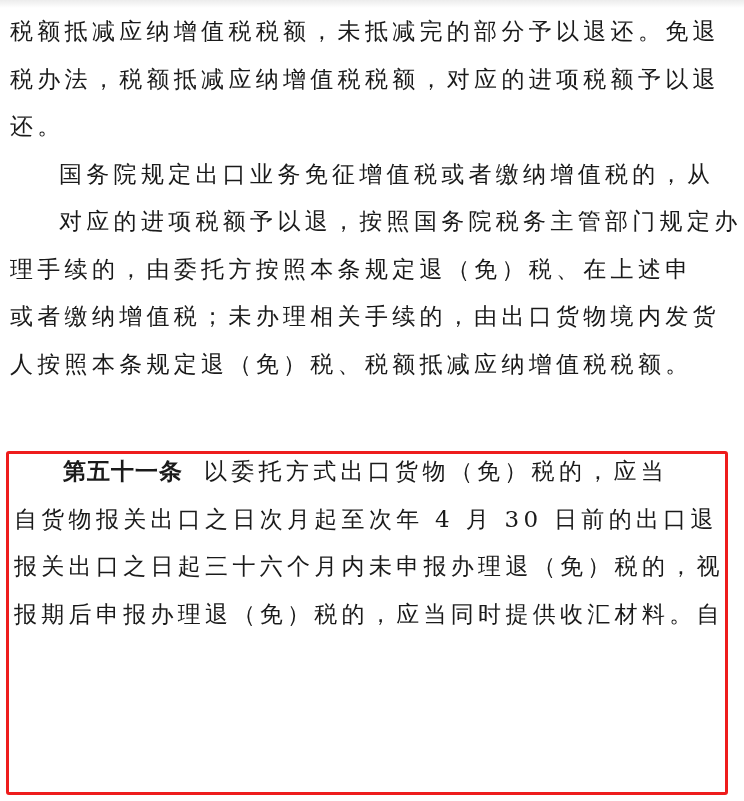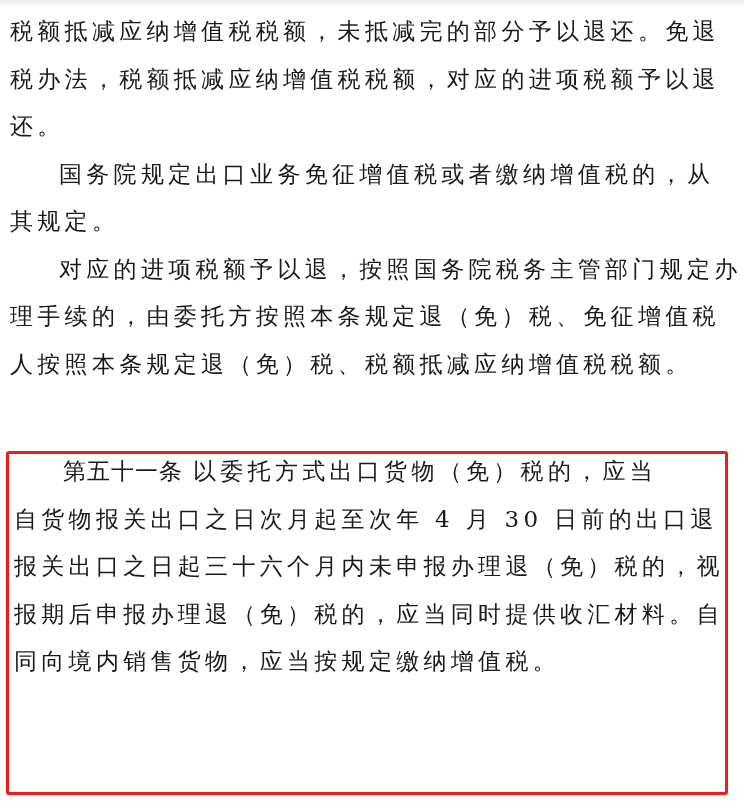--- a/index.html
+++ b/index.html
@@ -44,51 +44,50 @@
     border: 3px solid #ee1c1c;
     border-radius: 3px;
   }
   .article-text {
     position: absolute;
     left: 14px;
     top: 448px;
     width: 700px;
   }
   .article-label {
-    font-weight: normal;
+    font-weight: bold;
     font-family: "DejaVu Sans", "Liberation Sans", sans-serif;
     letter-spacing: 1px;
-    margin-right: 10px;
+    margin-right: 21px;
   }
 </style>
 </head>
 <body>
 
 <div class="top-shade"></div>
 
 <div class="doc">
   <div>
     <div class="line">税额抵减应纳增值税税额，未抵减完的部分予以退还。免退</div>
     <div class="line">税办法，税额抵减应纳增值税税额，对应的进项税额予以退</div>
     <div class="line">还。</div>
   </div>
   <div>
     <div class="line indent">国务院规定出口业务免征增值税或者缴纳增值税的，从</div>
-    <div class="line">其规定。</div>
   </div>
   <div>
     <div class="line indent">对应的进项税额予以退，按照国务院税务主管部门规定办</div>
-    <div class="line">理手续的，由委托方按照本条规定退（免）税、免征增值税</div>
+    <div class="line">理手续的，由委托方按照本条规定退（免）税、在上述申</div>
+    <div class="line">或者缴纳增值税；未办理相关手续的，由出口货物境内发货</div>
     <div class="line">人按照本条规定退（免）税、税额抵减应纳增值税税额。</div>
   </div>
 </div>
 
 <div class="article-box" style="border-color: rgb(238, 28, 28);"></div>
 
 <div class="article-text">
   <div class="line indent">
     <span class="article-label">第五十一条</span><span>以委托方式出口货物（免）税的，应当</span>
   </div>
   <div class="line">自货物报关出口之日次月起至次年 4 月 30 日前的出口退</div>
   <div class="line">报关出口之日起三十六个月内未申报办理退（免）税的，视</div>
   <div class="line">报期后申报办理退（免）税的，应当同时提供收汇材料。自</div>
-  <div class="line">同向境内销售货物，应当按规定缴纳增值税。</div>
 </div>
 
 </body></html>

